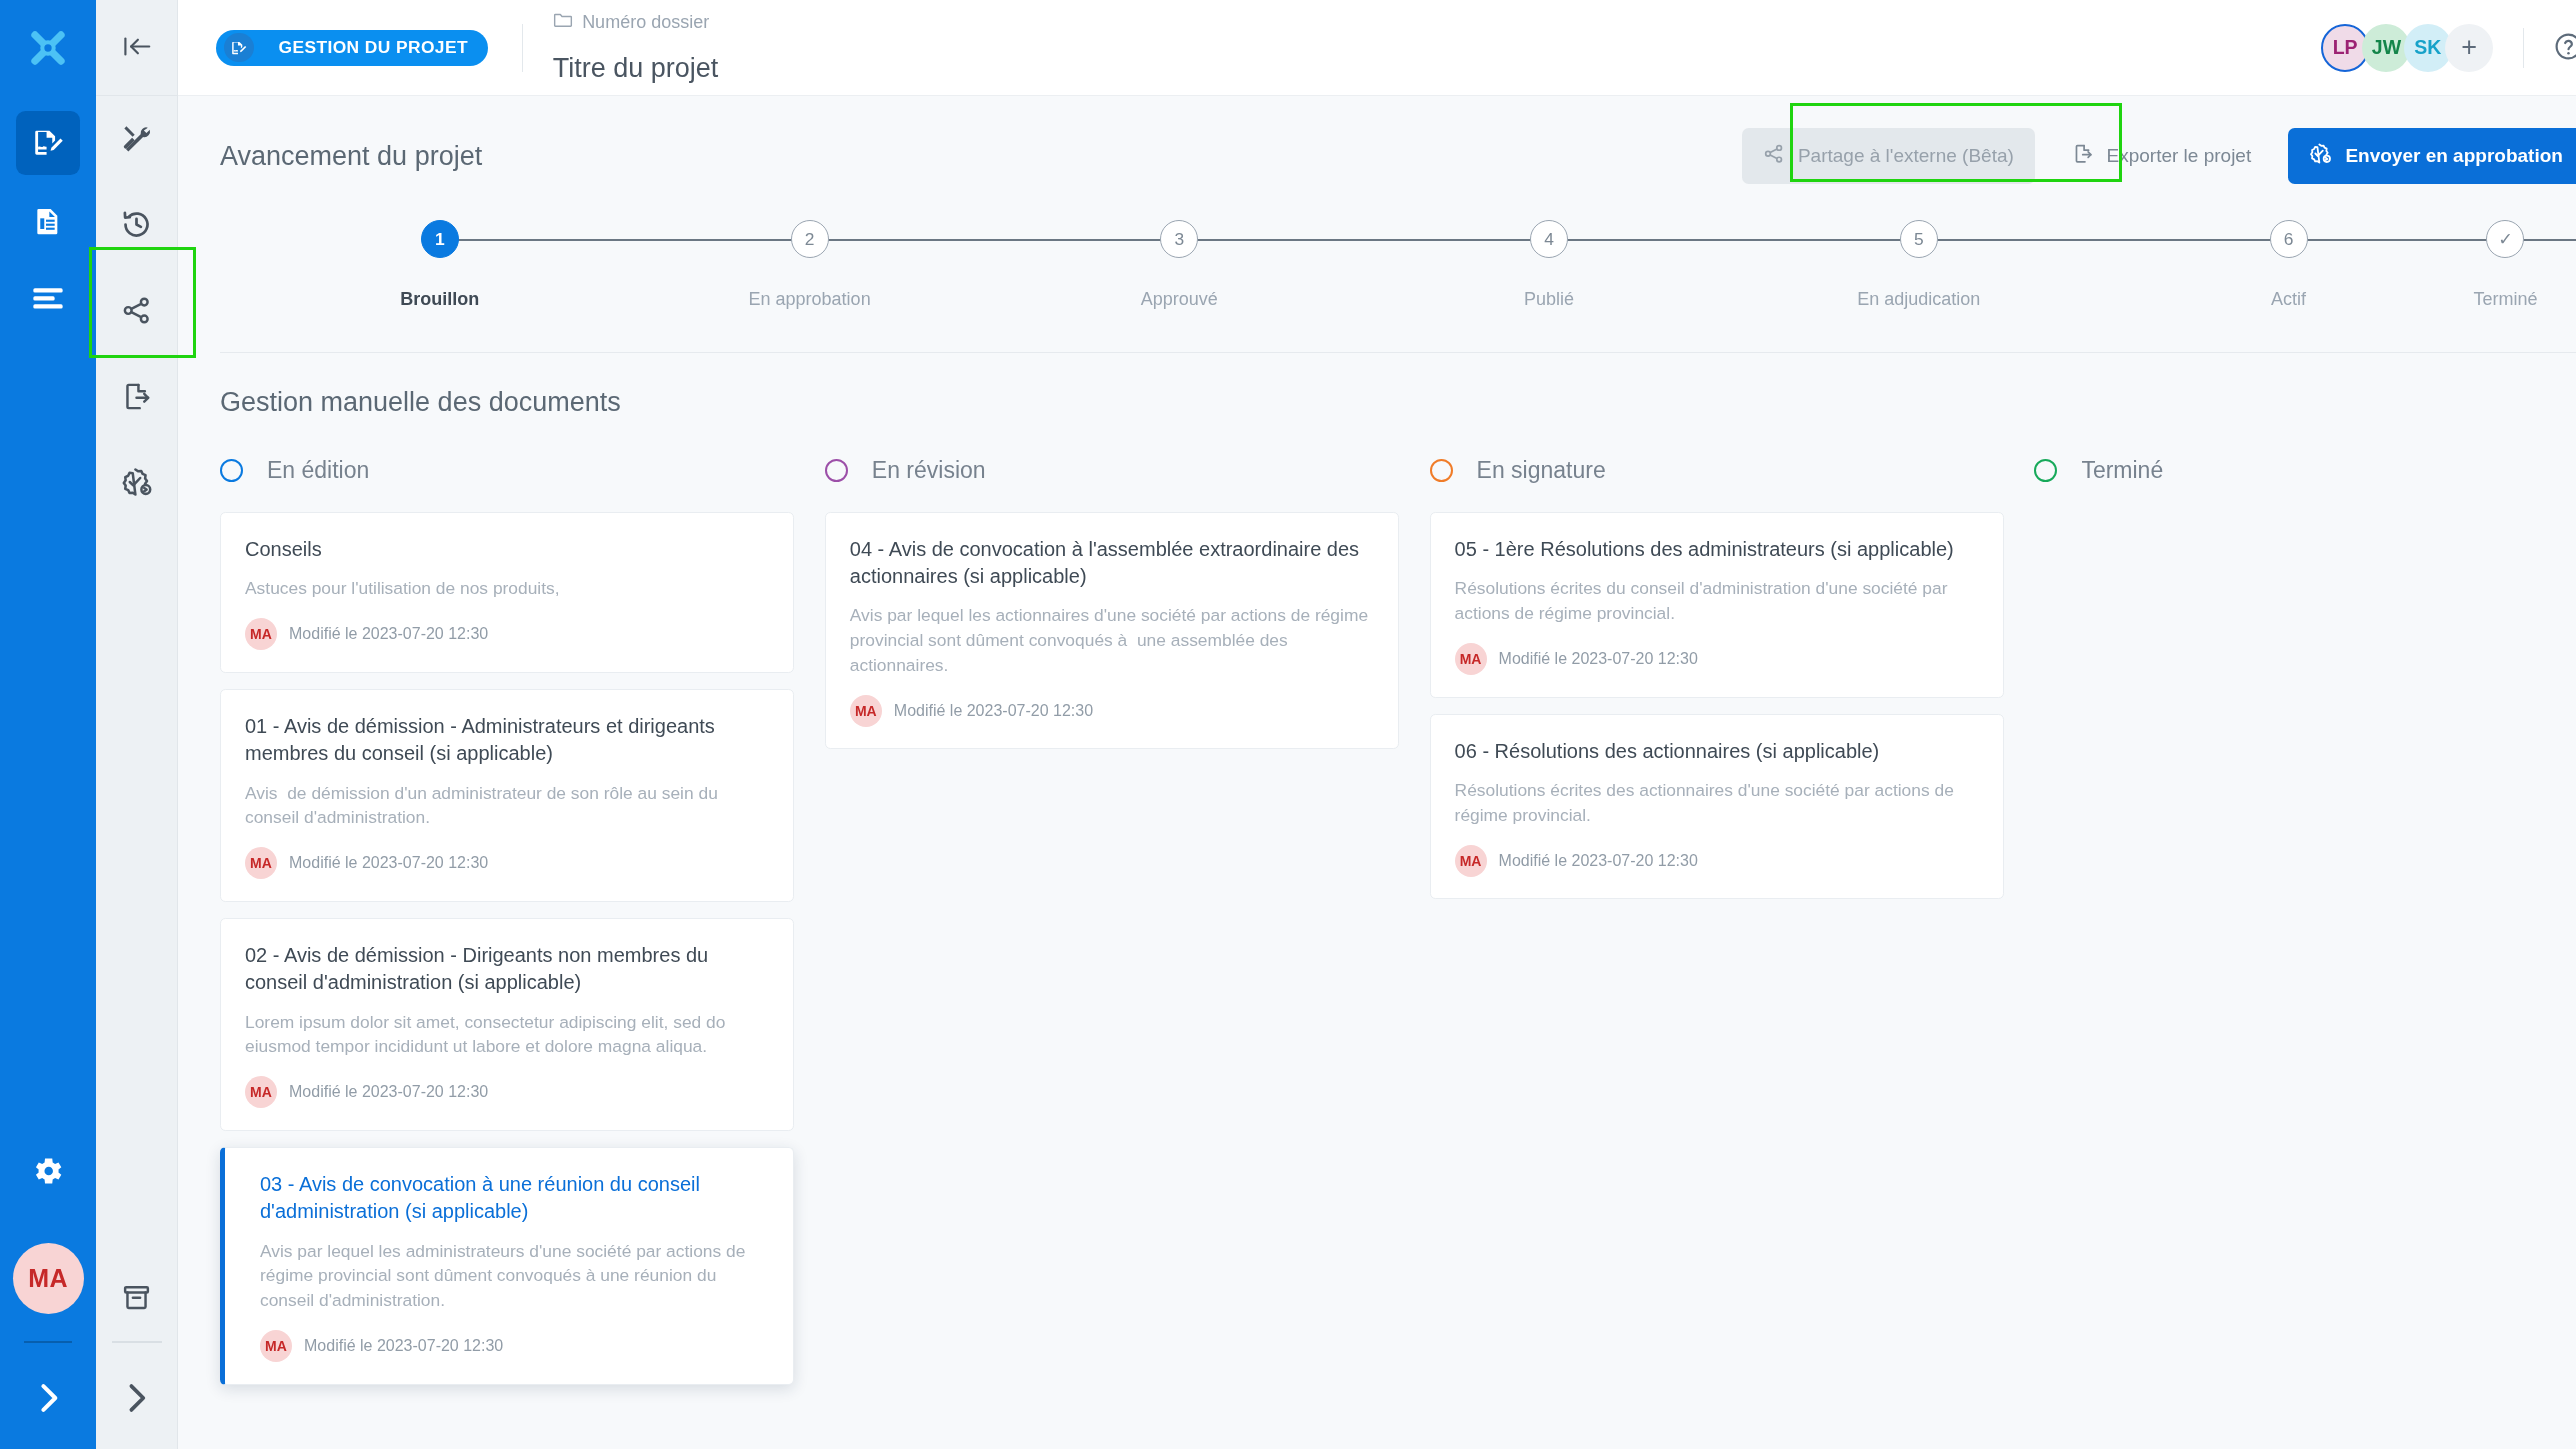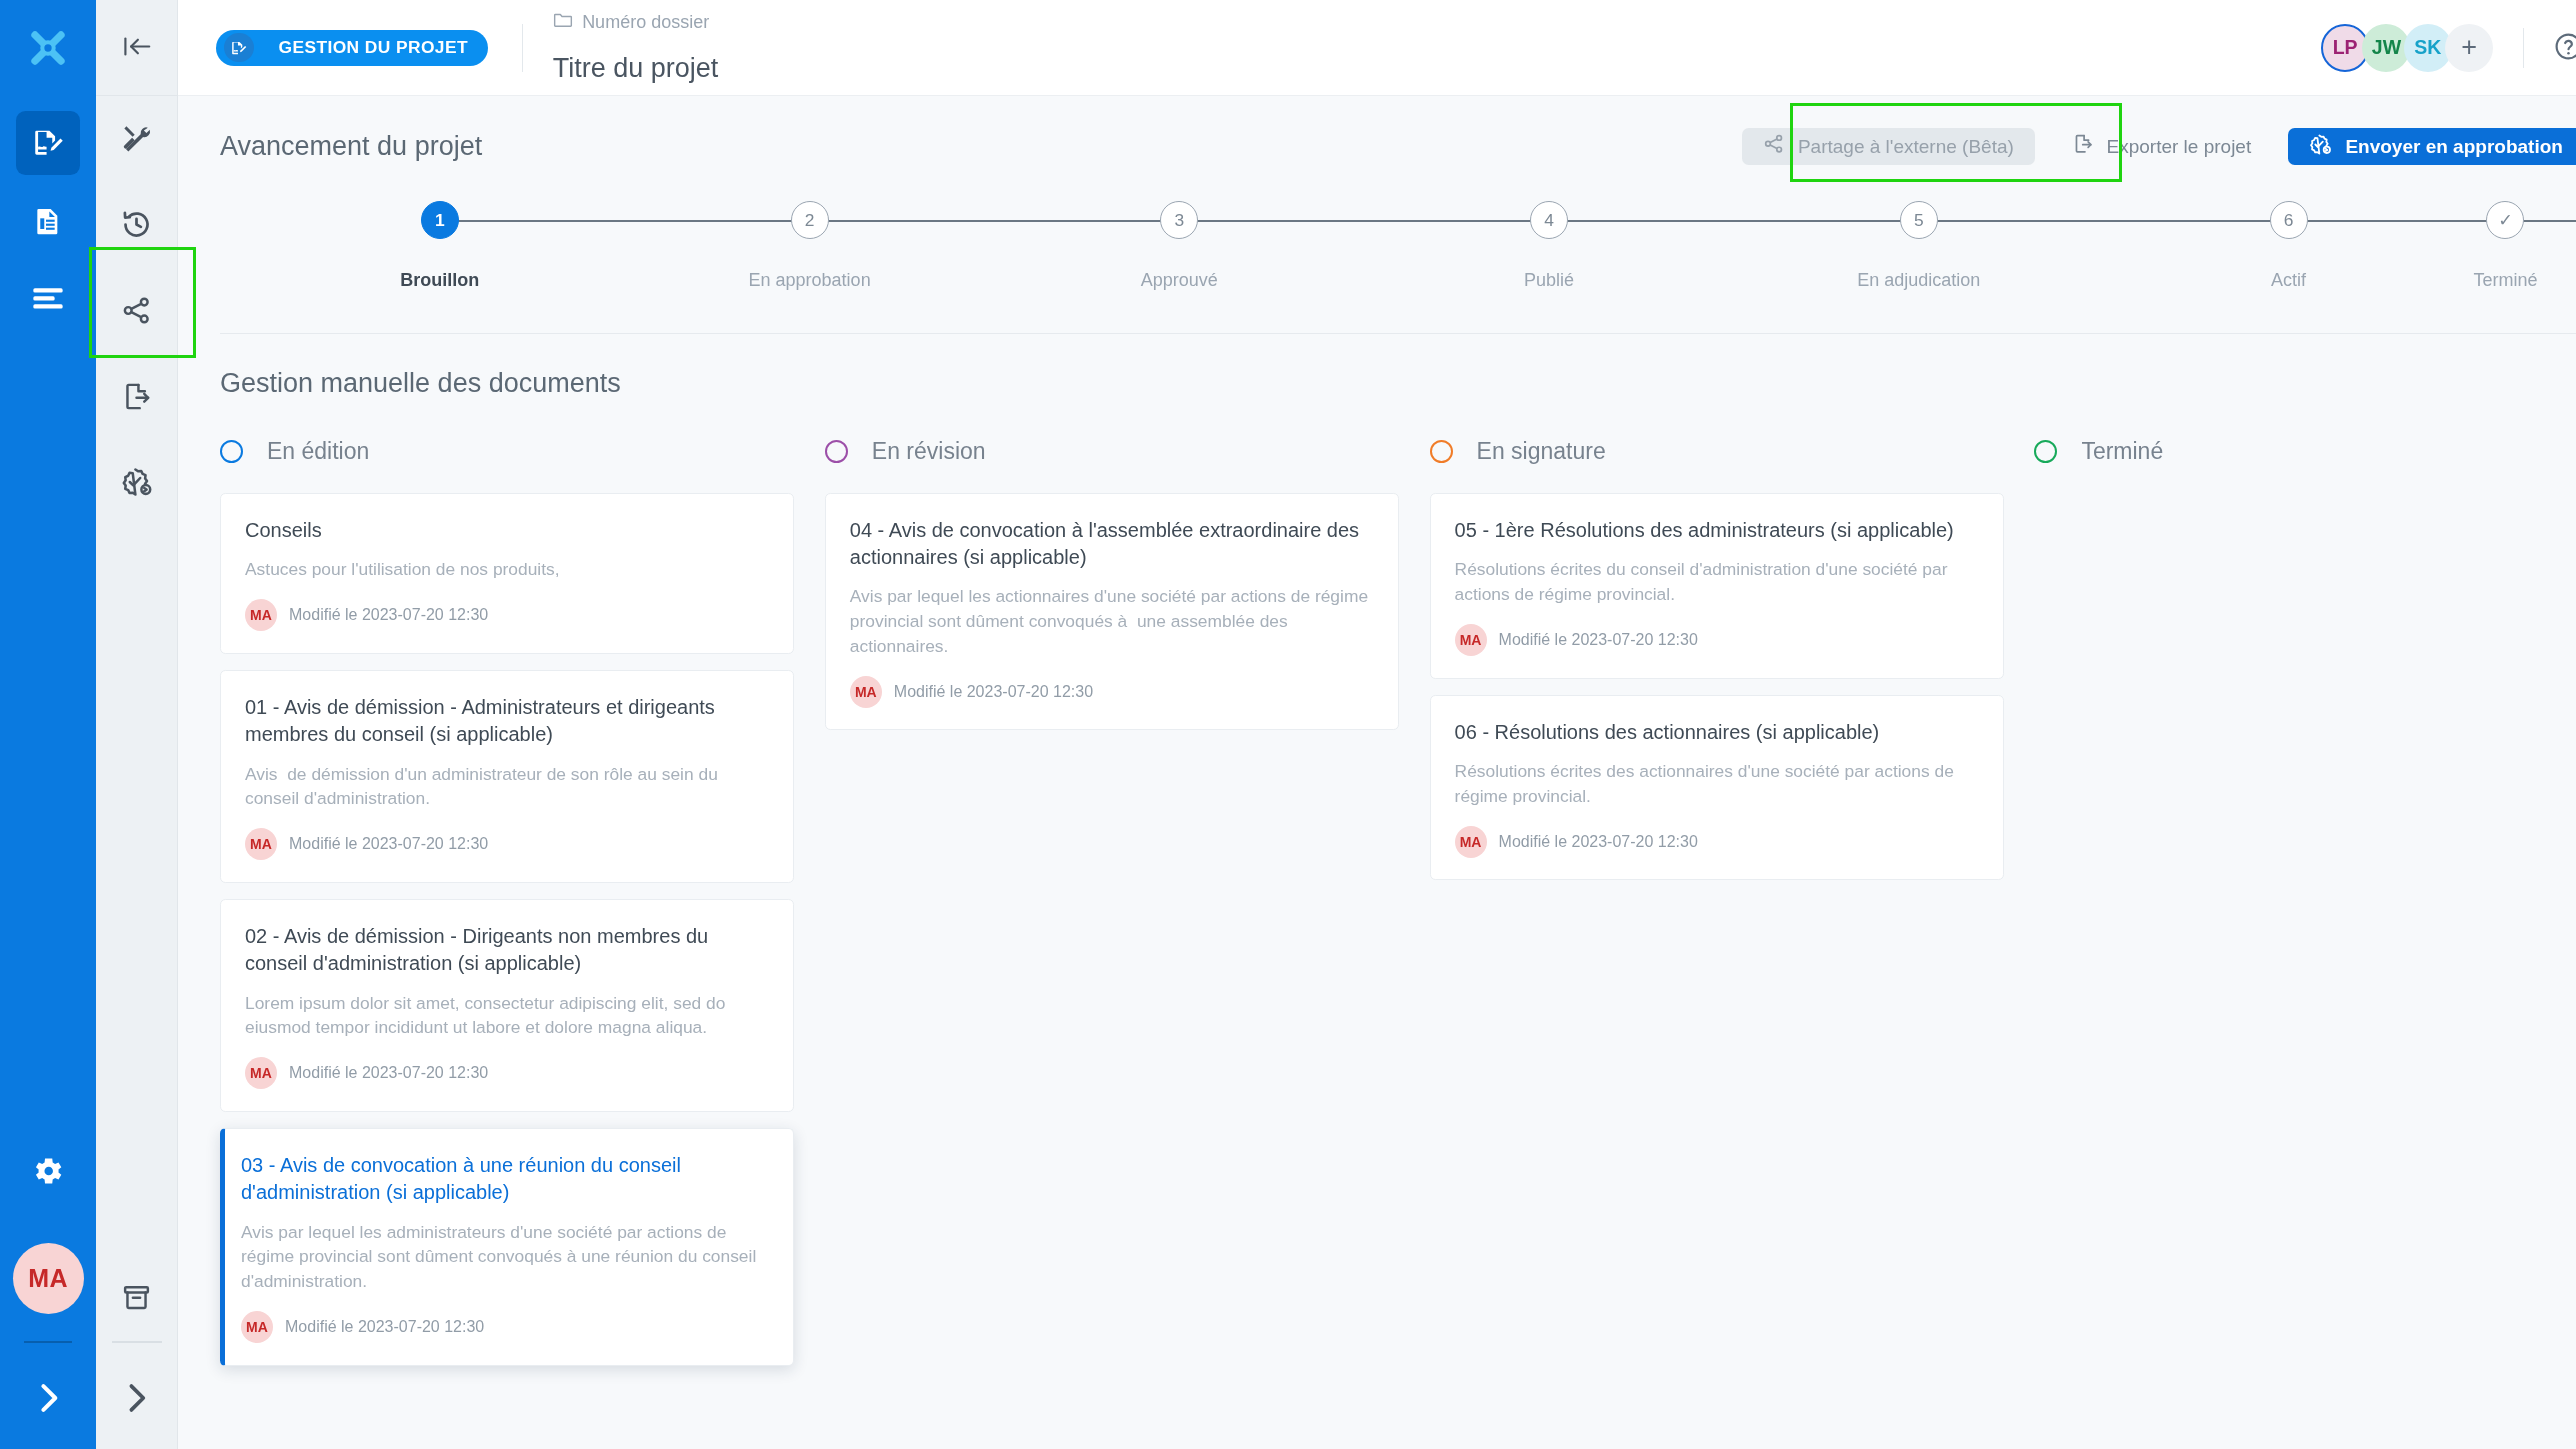--- a/index.html
+++ b/index.html
@@ -111,21 +111,21 @@
   .top-sep2 { width: 1.3px; height: 40px; background: #e3e8ec; margin: 0 29.5px; }
   .help-ic { cursor: pointer; }
 
   
   .section-top { padding: 32px 40px 0 42px; position: relative; }
   .sec-head { display: flex; align-items: center; }
   .sec-title { font-size: 27px; color: #5b6874; font-weight: 400; }
   .actions { margin-left: auto; display: flex; align-items: center; gap: 14.8px; }
   .btn {
     display: inline-flex; align-items: center; gap: 13.4px;
-    height: 37px; padding: 0 21.5px; border-radius: 6.7px;
+    height: 56px; padding: 0 21.5px; border-radius: 6.7px;
     font-size: 19px; cursor: pointer; border: none;
     font-family: "Liberation Sans", sans-serif;
   }
   .btn-muted { background: #e3e8ec; color: #97a1ab; }
   .btn-ghost { background: transparent; color: #7c8894; }
   .btn-primary { background: #0a6fd8; color: #fff; font-weight: 600; }
 
   .hl-btn {
     position: absolute;
     left: 1612px; top: 6.7px;
@@ -162,21 +162,21 @@
   .col-dot { width: 23px; height: 23px; border-radius: 50%; border: 2.7px solid #0a7ae0; }
   .col-name { font-size: 23px; color: #77828e; }
   .card {
     background: #fff; border: 0.7px solid #e9edf1; border-radius: 5.4px;
     padding: 23px 24px 21.5px 24px; margin-bottom: 16px; width: 574px;
     cursor: pointer;
   }
   .card.sel {
     border-left: 5.4px solid #0a6fd8;
     box-shadow: 0 4px 14.8px rgba(20,40,70,.14);
-    padding-left: 16px;
+    padding-left: 35px;
   }
   .card-title { font-size: 20px; font-weight: 400; color: #3f4a55; line-height: 1.36; }
   .card.sel .card-title { color: #0a6fd8; }
   .card-desc { font-size: 17.4px; color: #a7b0ba; line-height: 1.42; margin-top: 13.4px; white-space: pre-wrap; }
   .card-foot { display: flex; align-items: center; gap: 12px; margin-top: 17.4px; }
   .mini-av {
     width: 32px; height: 32px; border-radius: 50%;
     background: #f8d4d4; color: #c62828;
     display: flex; align-items: center; justify-content: center;
     font-size: 14px; font-weight: 600;

